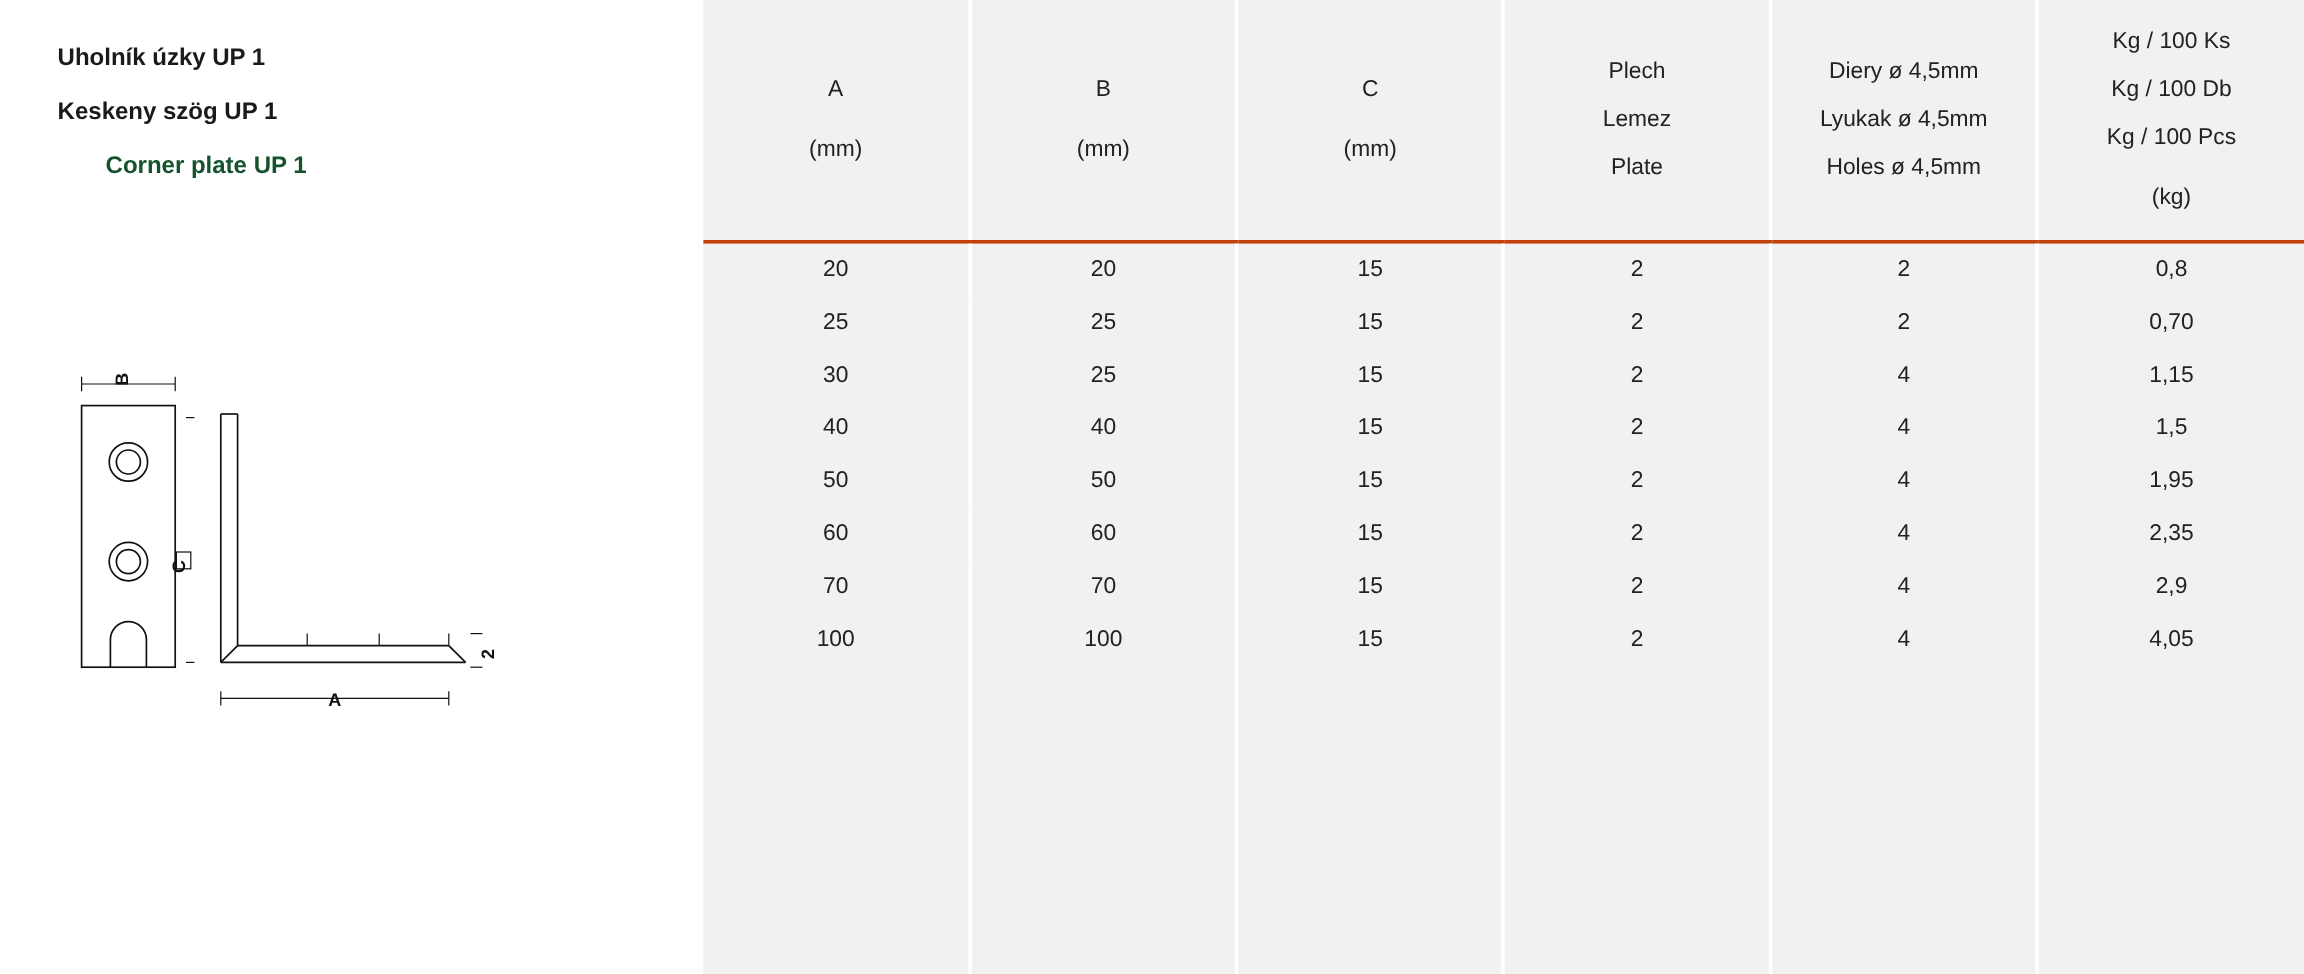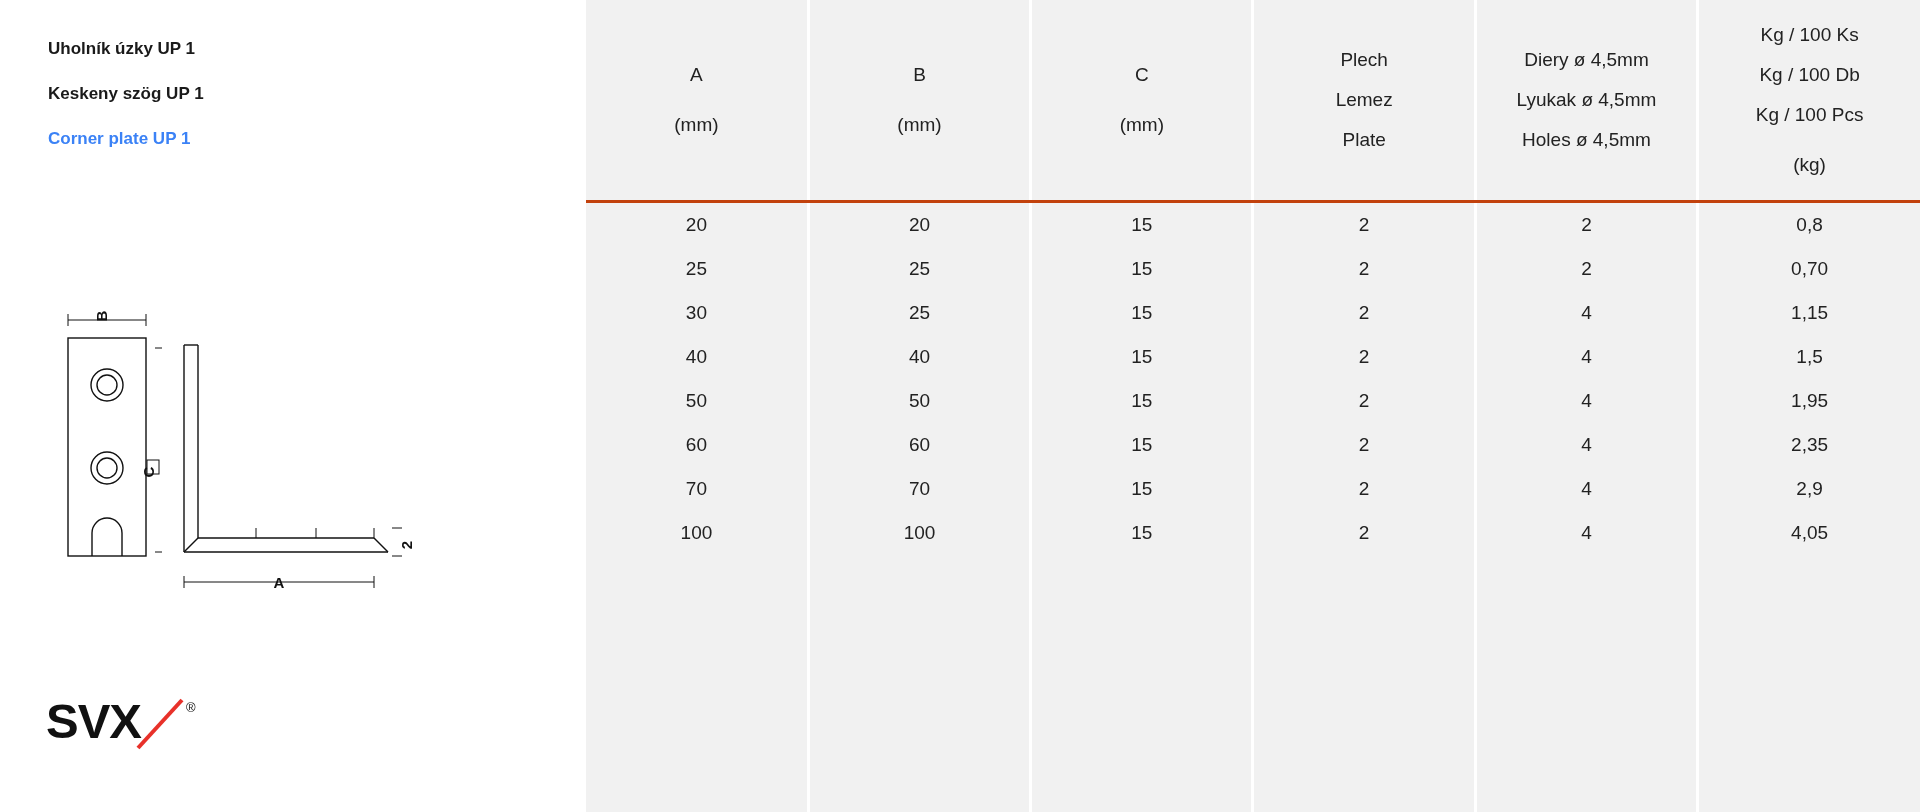--- a/index.html
+++ b/index.html
@@ -26,28 +26,29 @@
     height: 812px;
     flex: 0 0 586px;
     background: #ffffff;
   }
   .titles {
     position: absolute;
     top: 26px;
     left: 48px;
   }
   .title-line {
-    font-size: 17px;
+    font-size: 20px;
     font-weight: bold;
     color: #1a1a1a;
     line-height: 45px;
     white-space: nowrap;
   }
   .title-line.muted {
-    color: #3b82f6;
+    color: #14532d;
+    margin-left: 40px;
   }
 
   
   .drawing {
     position: absolute;
     left: 50px;
     top: 290px;
     width: 440px;
     height: 360px;
   }
@@ -171,27 +172,20 @@
         </g>
         <g fill="#111111" font-family="Liberation Sans, sans-serif" font-size="15" font-weight="bold">
           <text x="57" y="26" text-anchor="middle" transform="rotate(-90 57 26)">B</text>
           <text x="104" y="182" text-anchor="middle" transform="rotate(-90 104 182)">C</text>
           <text x="229" y="298" text-anchor="middle">A</text>
           <text x="362" y="255" text-anchor="middle" transform="rotate(-90 362 255)">2</text>
         </g>
       </svg>
     </div>
 
-    <div class="logo">
-      <svg width="190" height="70" viewBox="0 0 190 70">
-        <text x="0" y="48" font-family="Liberation Sans, sans-serif" font-size="49" font-weight="bold" fill="#111111" letter-spacing="-1">SVX</text>
-        <line x1="92" y1="58" x2="136" y2="10" stroke="#e8312a" stroke-width="4"></line>
-        <text x="140" y="22" font-family="Liberation Sans, sans-serif" font-size="13" fill="#111111">®</text>
-      </svg>
-    </div>
   </div>
 
   <div class="table-wrap">
     <table class="spec">
       <thead>
         <tr>
           <th>
             <span class="hl">A</span>
             <span class="unit">(mm)</span>
           </th>

